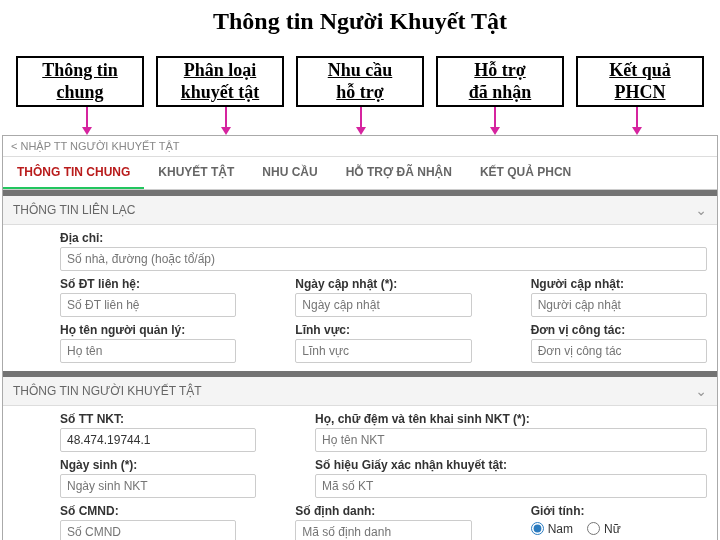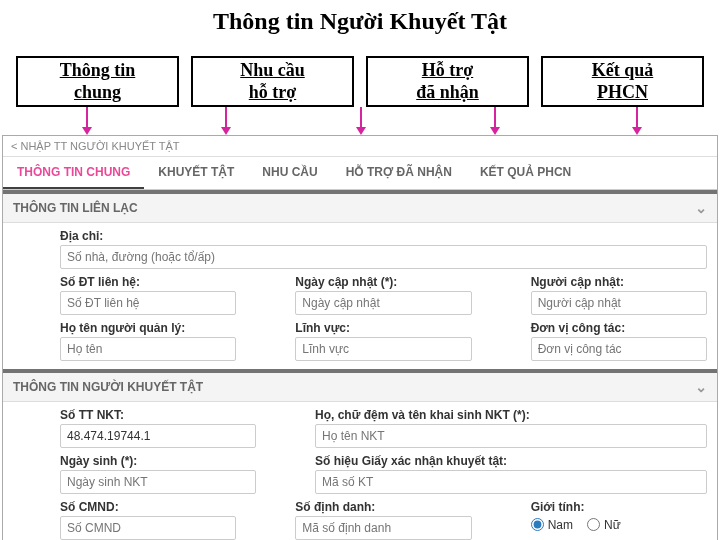--- a/index.html
+++ b/index.html
@@ -14,42 +14,43 @@
   .arrows-row { position: relative; height: 28px; }
   .arrow { position: absolute; top: 0; width: 2px; height: 26px; background: #d6249f; }
   .arrow::after { content: ""; position: absolute; left: -4px; bottom: -2px; border-left: 5px solid transparent; border-right: 5px solid transparent; border-top: 8px solid #d6249f; }
   .a1 { left: 86px; } .a2 { left: 225px; } .a3 { left: 360px; } .a4 { left: 494px; } .a5 { left: 636px; }
 
   .form-area { border: 1px solid #aaa; margin: 0 2px; font-size: 12px; color: #444; }
   .breadcrumb { padding: 4px 8px; color: #888; font-size: 11px; border-bottom: 1px solid #ddd; }
 
   .tabs { display: flex; border-bottom: 1px solid #ccc; }
   .tab { padding: 8px 14px; font-size: 12px; font-weight: 700; color: #666; cursor: pointer; }
-  .tab.active { color: #ec4899; border-bottom: 2px solid #404040; text-align: center; }
+  .tab.active { color: #b91c1c; border-bottom: 2px solid #22c55e; text-align: center; }
 
-  .section-header { display: flex; justify-content: space-between; align-items: center; background: #f4f4f4; border-top: 4px solid #737373; border-bottom: 1px solid #ddd; padding: 6px 10px; font-size: 12px; font-weight: 700; color: #666; }
+  .section-header { display: flex; justify-content: space-between; align-items: center; background: #f4f4f4; border-top: 6px solid #737373; border-bottom: 1px solid #ddd; padding: 6px 10px; font-size: 12px; font-weight: 400; color: #666; }
   .chev { color: #999; font-size: 14px; }
 
   .fields { padding: 6px 10px 2px; }
   .row { display: flex; gap: 12px; margin-bottom: 6px; }
   .field { flex: 1; display: flex; flex-direction: column; margin-left: 47px; }
   .field label { font-size: 12px; font-weight: 700; color: #333; margin-bottom: 2px; }
   .field input[type=text] { border: 1px solid #ccc; border-radius: 2px; padding: 4px 6px; font-size: 12px; color: #888; background: #fff; }
   .field input.filled { color: #333; }
   .radios { display: flex; align-items: center; gap: 14px; padding-top: 2px; }
   .radios label { font-weight: 400; font-size: 12px; display: flex; align-items: flex-start; gap: 4px; }
   .radios input[type=radio] { accent-color: #2b7bbf; }
 </style>
 </head>
 <body>
 
 <div class="page-title">Thông tin Người Khuyết Tật</div>
 
 <div class="boxes-row">
   <div class="concept-box"><span>Thông tin</span><span class="l2">chung</span></div>
+  <div class="concept-box"><span>Phân loại</span><span class="l2">khuyết tật</span></div>
   <div class="concept-box"><span>Nhu cầu</span><span class="l2">hỗ trợ</span></div>
   <div class="concept-box"><span>Hỗ trợ</span><span class="l2">đã nhận</span></div>
   <div class="concept-box"><span>Kết quả</span><span class="l2">PHCN</span></div>
 </div>
 
 <div class="arrows-row">
   <div class="arrow a1"></div>
   <div class="arrow a2"></div>
   <div class="arrow a3"></div>
   <div class="arrow a4"></div>

